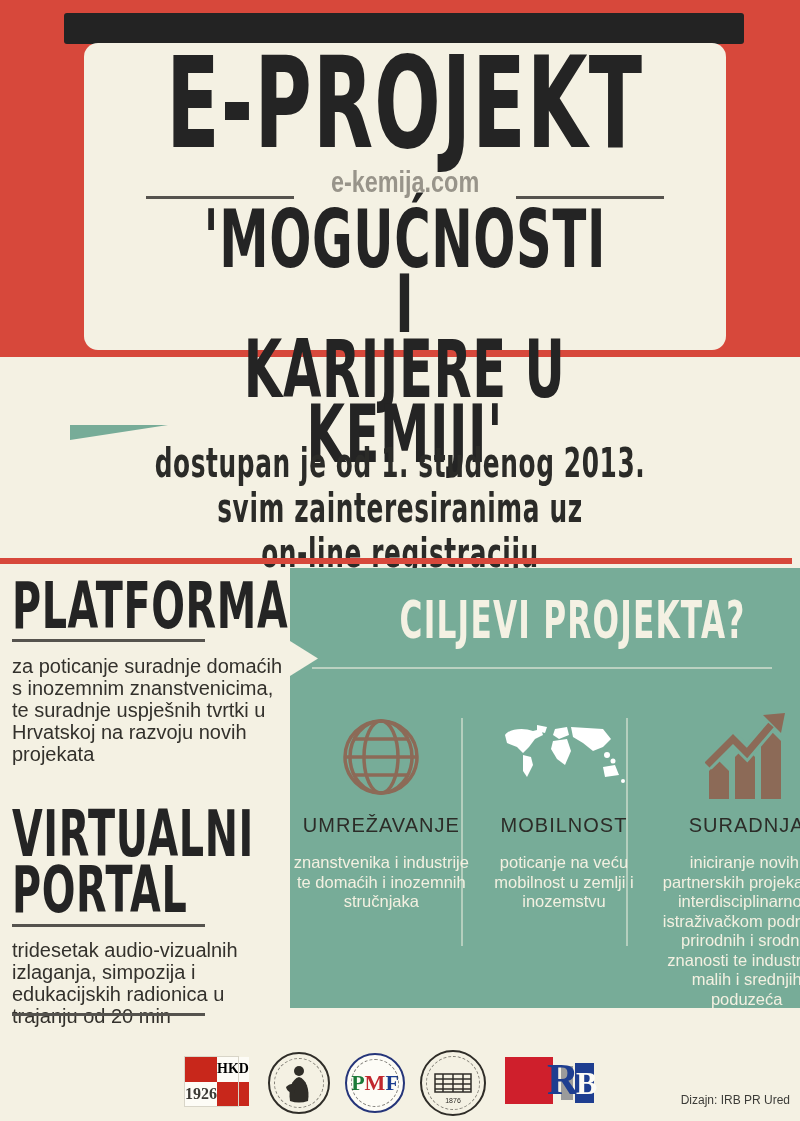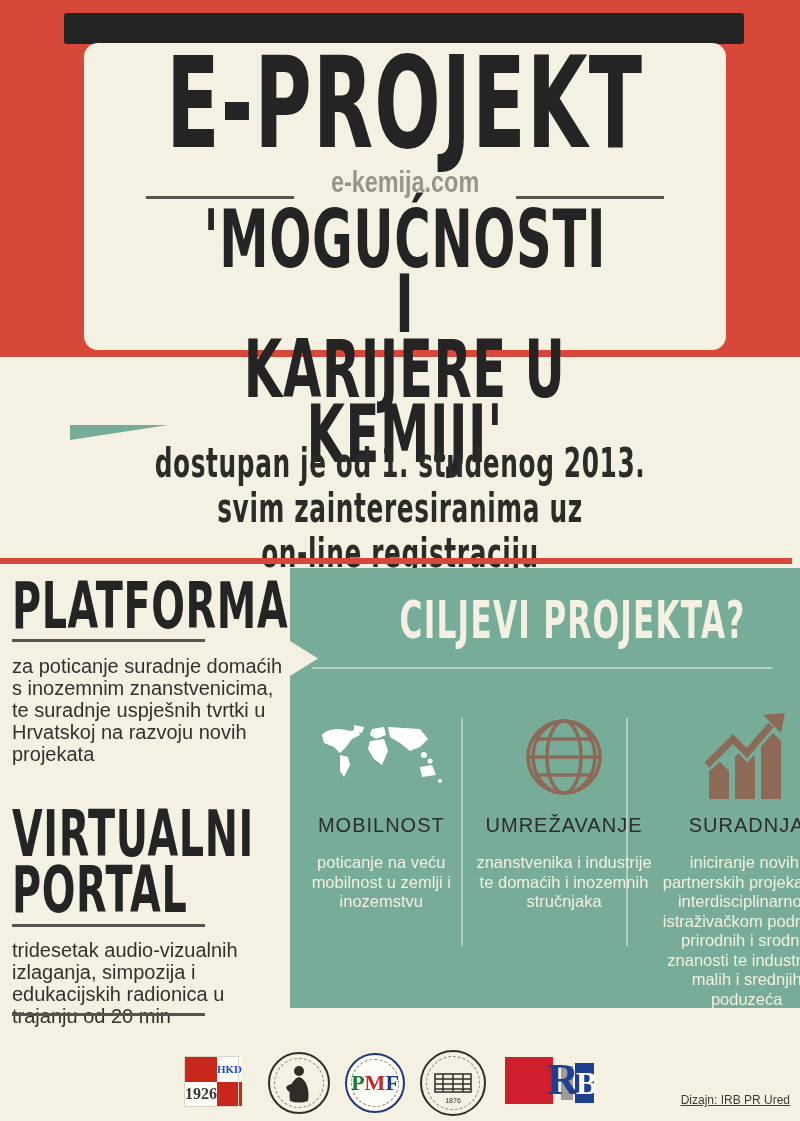--- a/index.html
+++ b/index.html
@@ -75,41 +75,41 @@
   .goal-icon-box { height:94px; margin-top:24px; display:flex; align-items:center; justify-content:center; }
   .goal-label { margin-top:10px; font-size:20px; letter-spacing:1px; color:#2c2c28; }
   .goal-desc { margin-top:16px; width:176px; font-size:16.5px; line-height:19.5px; color:#f3f0e1; text-align:center; }
   
   .logos { position:absolute; left:0; top:1048px; width:800px; height:68px; }
   .hkd-logo { position:absolute; left:185px; top:9px; width:53px; height:49px;
     display:grid; grid-template-columns:1fr 1fr; grid-template-rows:1fr 1fr; outline:1px solid #d8d5c8; }
   .hkd-sq-red { background:#c8271b; }
   .hkd-sq-white { background:#fdfcf6; display:flex; align-items:center; justify-content:center;
     font-family:"Liberation Serif", serif; font-weight:bold; }
-  .hkd-abbr { color:#1d4ed8; font-size:11px; }
+  .hkd-abbr { color:#000000; font-size:14px; }
   .hkd-year { color:#3c3a35; font-size:16px; }
   .seal { position:absolute; border-radius:50%; border:2px solid #2f2d28; background:#f4f1e3;
     display:flex; align-items:center; justify-content:center; }
   #seal-academy { left:268px; top:4px; width:62px; height:62px; }
   #seal-university { left:420px; top:2px; width:66px; height:66px; }
   .pmf-logo { position:absolute; left:345px; top:5px; width:60px; height:60px; border-radius:50%;
     border:2px solid #25357a; background:#fdfcf6; display:flex; align-items:center; justify-content:center;
     font-family:"Liberation Serif", serif; font-weight:bold; font-size:22px; }
   .pmf-ring, .seal-ring { position:absolute; inset:4px; border-radius:50%; border:1px dashed rgba(50,48,42,0.6); }
   .pmf-p { color:#1b7a38; } .pmf-m { color:#c1272d; } .pmf-f { color:#1a3c8f; }
   .seal-year { position:absolute; bottom:10px; width:100%; text-align:center; font-size:7px; color:#2f2d28; }
   .irb-logo { position:absolute; left:505px; top:7px; width:92px; height:52px; }
   .irb-red { position:absolute; left:0; top:2px; width:48px; height:47px; background:#cf1f2c; }
   .irb-gray { position:absolute; left:56px; top:11px; width:12px; height:34px; background:#9b9b9b; }
   .irb-navy { position:absolute; left:70px; top:8px; width:19px; height:40px; background:#1e3e90; }
   .irb-r { position:absolute; left:42px; top:0px; font-family:"Liberation Serif", serif; font-weight:bold;
     font-size:44px; line-height:50px; color:#1e3e90; }
   .irb-b { position:absolute; left:71px; top:10px; font-family:"Liberation Serif", serif; font-weight:bold;
     font-size:32px; line-height:36px; color:#fdfcf6; }
-  .credit { position:absolute; right:10px; top:1093px; font-size:12px; color:#3c3c38;text-decoration:underline; }
+  .credit { position:absolute; right:10px; top:1093px; font-size:12px; color:#3c3c38; }
 </style>
 </head>
 <body>
 
 <div class="poster">
 
   <div class="top-red">
     <div class="top-black-bar"></div>
     <div class="title-card">
       <div class="display main-title">E-PROJEKT</div>
@@ -140,20 +140,35 @@
   <div class="left-rule" id="rule-3"></div>
 
   <div class="goals-panel">
     <div class="goals-notch"></div>
     <div class="display goals-title">CILJEVI PROJEKTA?</div>
     <div class="goals-rule"></div>
     <div class="goal-divider" id="divider-1"></div>
     <div class="goal-divider" id="divider-2"></div>
 
     <div class="goals-cols">
+
+      <div class="goal-col">
+        <div class="goal-icon-box">
+          <svg width="80" height="80" viewBox="0 0 80 80" fill="none" stroke="#8c6a57" stroke-width="3.5">
+            <circle cx="40" cy="40" r="36"></circle>
+            <ellipse cx="40" cy="40" rx="17" ry="36"></ellipse>
+            <ellipse cx="40" cy="40" rx="31" ry="36"></ellipse>
+            <line x1="12" y1="22" x2="68" y2="22"></line>
+            <line x1="4" y1="40" x2="76" y2="40"></line>
+            <line x1="12" y1="58" x2="68" y2="58"></line>
+          </svg>
+        </div>
+        <div class="goal-label">UMREŽAVANJE</div>
+        <div class="goal-desc">znanstvenika i industrije te domaćih i inozemnih stručnjaka</div>
+      </div>
 
       <div class="goal-col">
         <div class="goal-icon-box">
           <svg width="130" height="64" viewBox="0 0 130 64" fill="#ffffff">
             <path d="M6,10 C10,4 24,2 34,6 L42,4 L44,10 L36,14 L30,22 L24,28 L18,22 L8,18 Z"></path>
             <path d="M38,0 l10,2 l-2,6 l-8,-2 Z"></path>
             <path d="M24,30 L32,32 L34,40 L28,52 L24,46 Z"></path>
             <path d="M56,4 L68,2 L70,10 L60,14 L54,10 Z"></path>
             <path d="M54,16 L68,14 L72,26 L66,40 L58,34 L52,24 Z"></path>
             <path d="M72,2 L104,4 L112,14 L104,22 L94,26 L84,18 L74,12 Z"></path>
@@ -162,35 +177,20 @@
             <path d="M104,42 L116,40 L120,50 L106,52 Z"></path>
             <circle cx="124" cy="56" r="2"></circle>
           </svg>
         </div>
         <div class="goal-label">MOBILNOST</div>
         <div class="goal-desc">poticanje na veću mobilnost u zemlji i inozemstvu</div>
       </div>
 
       <div class="goal-col">
         <div class="goal-icon-box">
-          <svg width="80" height="80" viewBox="0 0 80 80" fill="none" stroke="#8c6a57" stroke-width="3.5">
-            <circle cx="40" cy="40" r="36"></circle>
-            <ellipse cx="40" cy="40" rx="17" ry="36"></ellipse>
-            <ellipse cx="40" cy="40" rx="31" ry="36"></ellipse>
-            <line x1="12" y1="22" x2="68" y2="22"></line>
-            <line x1="4" y1="40" x2="76" y2="40"></line>
-            <line x1="12" y1="58" x2="68" y2="58"></line>
-          </svg>
-        </div>
-        <div class="goal-label">UMREŽAVANJE</div>
-        <div class="goal-desc">znanstvenika i industrije te domaćih i inozemnih stručnjaka</div>
-      </div>
-
-      <div class="goal-col">
-        <div class="goal-icon-box">
           <svg width="84" height="88" viewBox="0 0 84 88">
             <path d="M4,58 L14,48 L24,58 L24,86 L4,86 Z" fill="#8c6a57"></path>
             <path d="M30,44 L40,34 L50,44 L50,86 L30,86 Z" fill="#8c6a57"></path>
             <path d="M56,28 L66,18 L76,28 L76,86 L56,86 Z" fill="#8c6a57"></path>
             <path d="M2,52 L28,26 L42,40 L66,12" fill="none" stroke="#77ac98" stroke-width="13"></path>
             <path d="M2,52 L28,26 L42,40 L66,12" fill="none" stroke="#8c6a57" stroke-width="7"></path>
             <path d="M58,2 L80,0 L76,20 Z" fill="#8c6a57"></path>
           </svg>
         </div>
         <div class="goal-label">SURADNJA</div>

